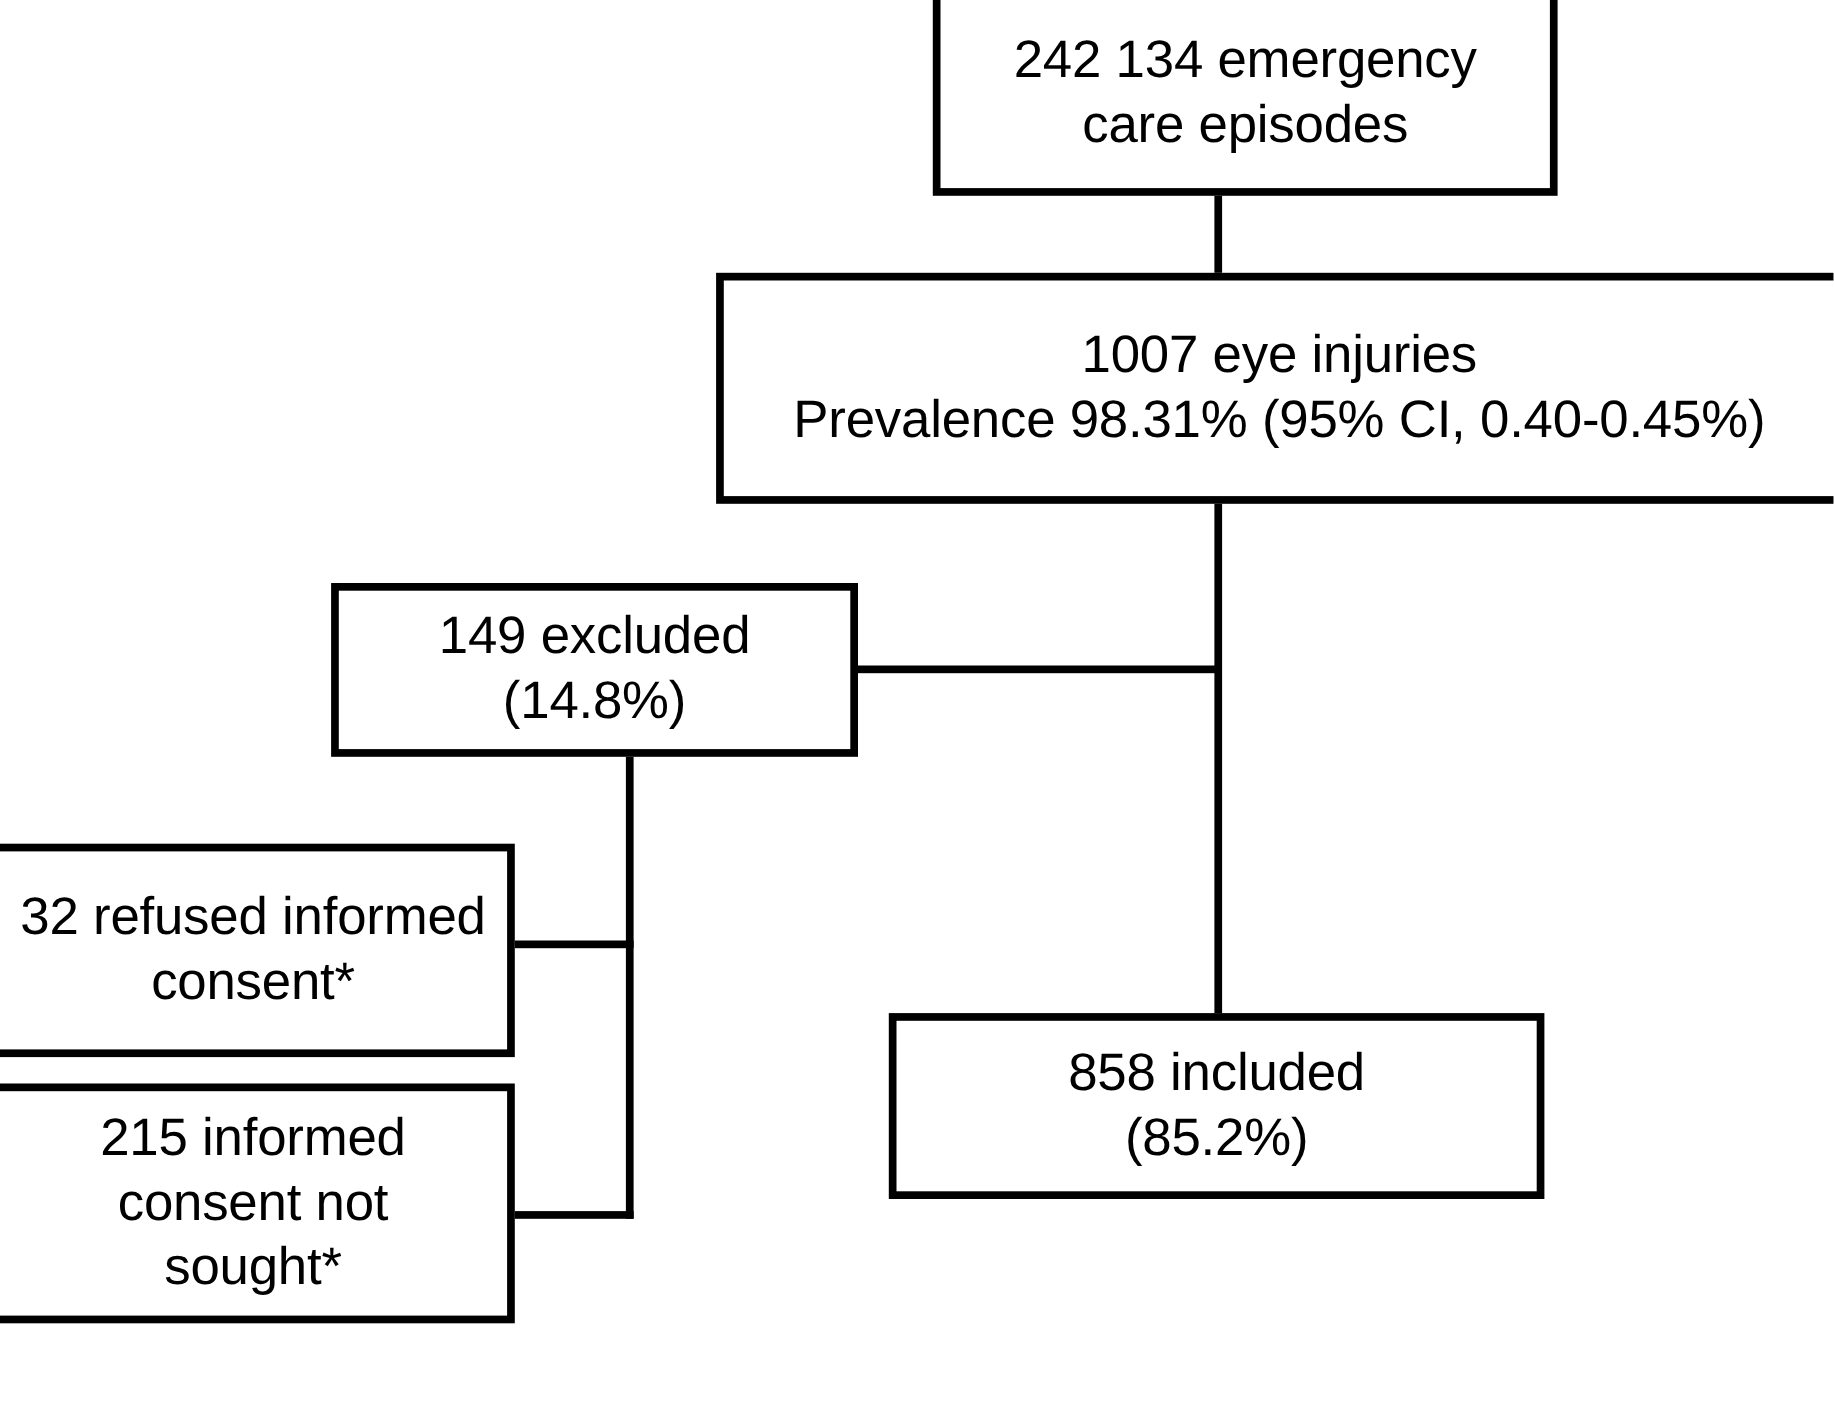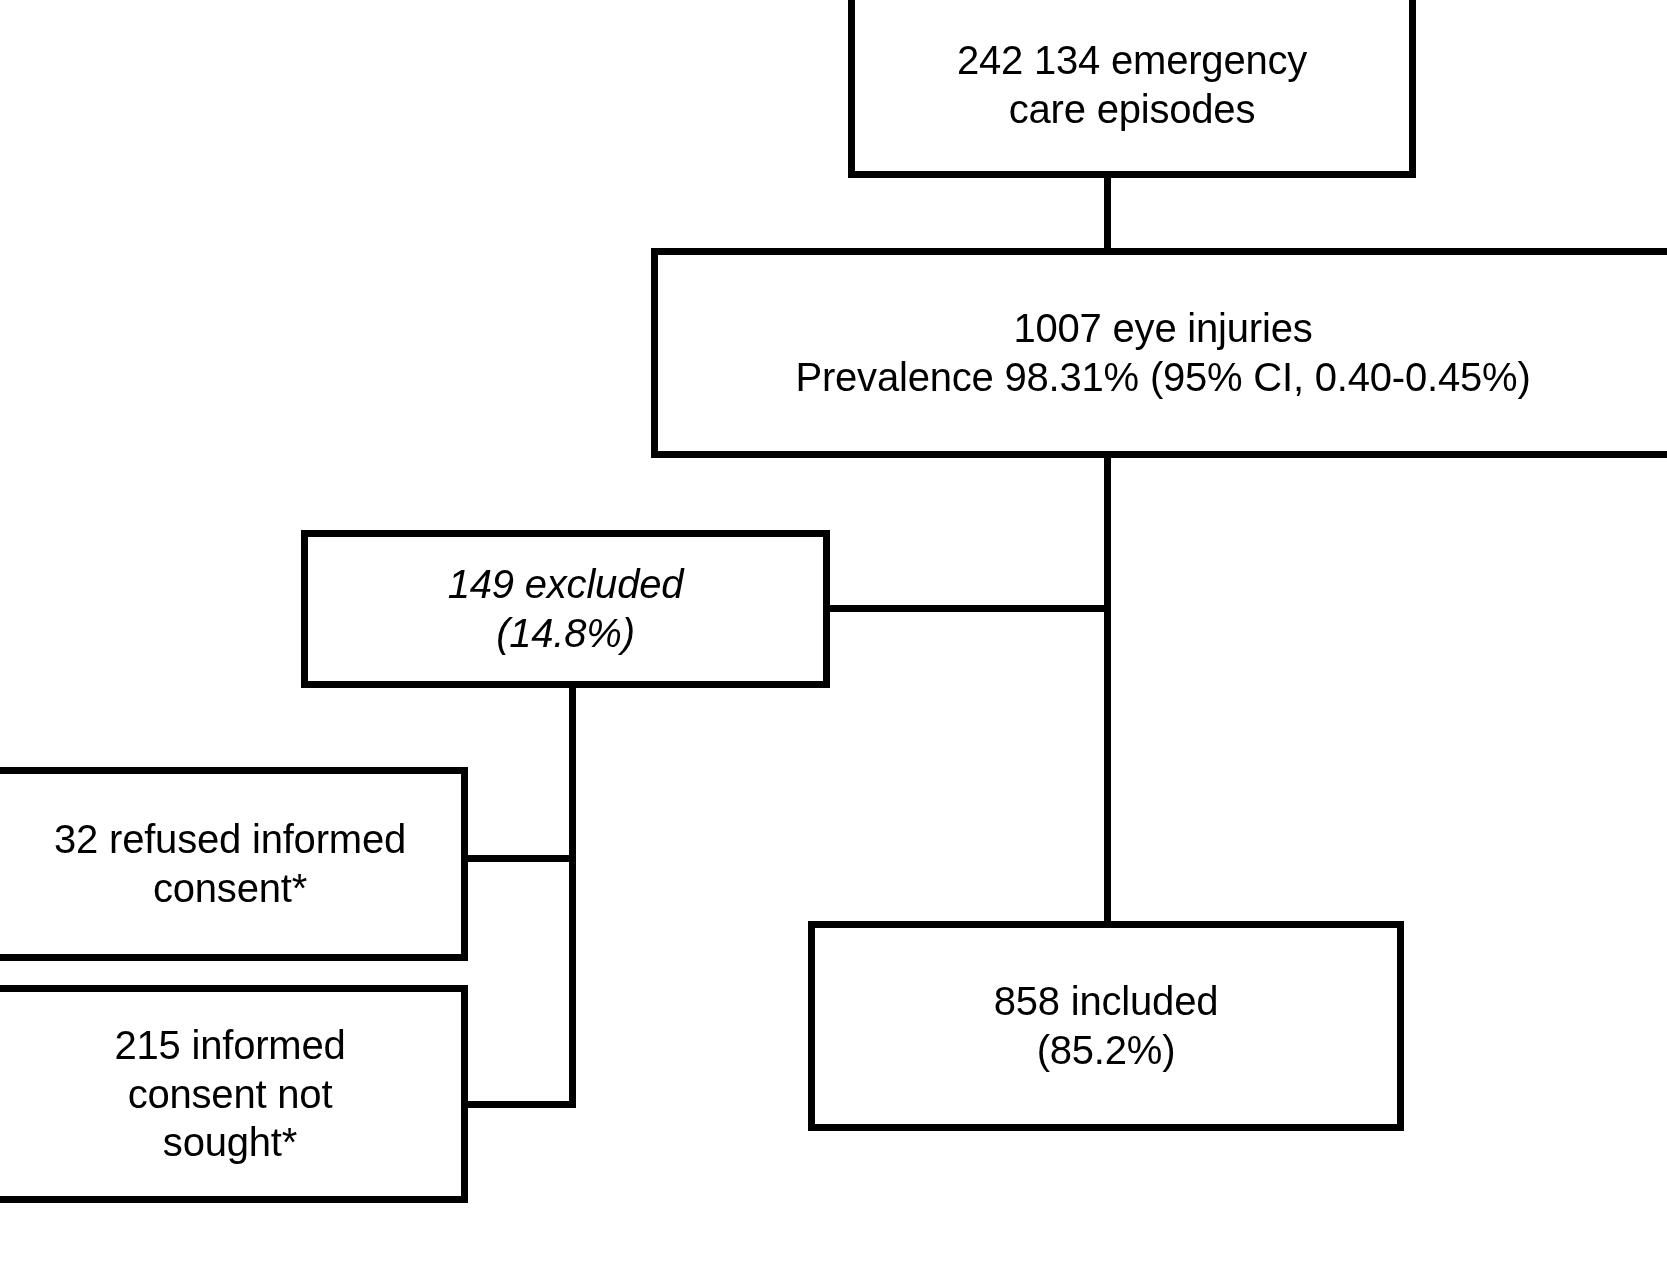--- a/index.html
+++ b/index.html
@@ -24,41 +24,41 @@
     box-sizing: border-box;
     background: #ffffff;
     border: 7px solid #000000;
     display: flex;
     align-items: center;
     justify-content: center;
     text-align: center;
     z-index: 3;
   }
   .node-text {
-    font-size: 40px;
+    font-size: 48px;
     line-height: 1.22;
     letter-spacing: -0.2px;
     white-space: pre-line;
     padding: 0 10px;
   }
   .connector {
     position: absolute;
     background: #000000;
     z-index: 1;
   }
   .conn-v { width: 7px; }
   .conn-h { height: 7px; }
 
   
   #box-total          { left: 848px;  top: -8px;   width: 568px; height: 186px; }
   #box-eye-injuries   { left: 651px;  top: 248px;  width: 1024px;height: 210px; }
-  #box-excluded       { left: 301px;  top: 530px;  width: 529px; height: 158px; font-style: italic; }
+  #box-excluded       { left: 301px;  top: 530px;  width: 479px; height: 158px; }
   #box-refused        { left: -8px;   top: 767px;  width: 476px; height: 194px; }
   #box-not-sought     { left: -8px;   top: 985px;  width: 476px; height: 218px; }
-  #box-included       { left: 808px;  top: 921px;  width: 596px; height: 210px; }
+  #box-included       { left: 808px;  top: 921px;  width: 596px; height: 169px; }
 
   
   #conn-total-to-eye      { left: 1104px; top: 176px;  height: 76px; }
   #conn-eye-spine         { left: 1104px; top: 456px;  height: 468px; }
   #conn-excluded-to-spine { left: 778px;  top: 605px;  width: 330px; }
   #conn-excluded-down     { left: 569px;  top: 686px;  height: 422px; }
   #conn-refused-branch    { left: 466px;  top: 855px;  width: 110px; }
   #conn-notsought-branch  { left: 466px;  top: 1101px; width: 110px; }
 </style>
 </head>

